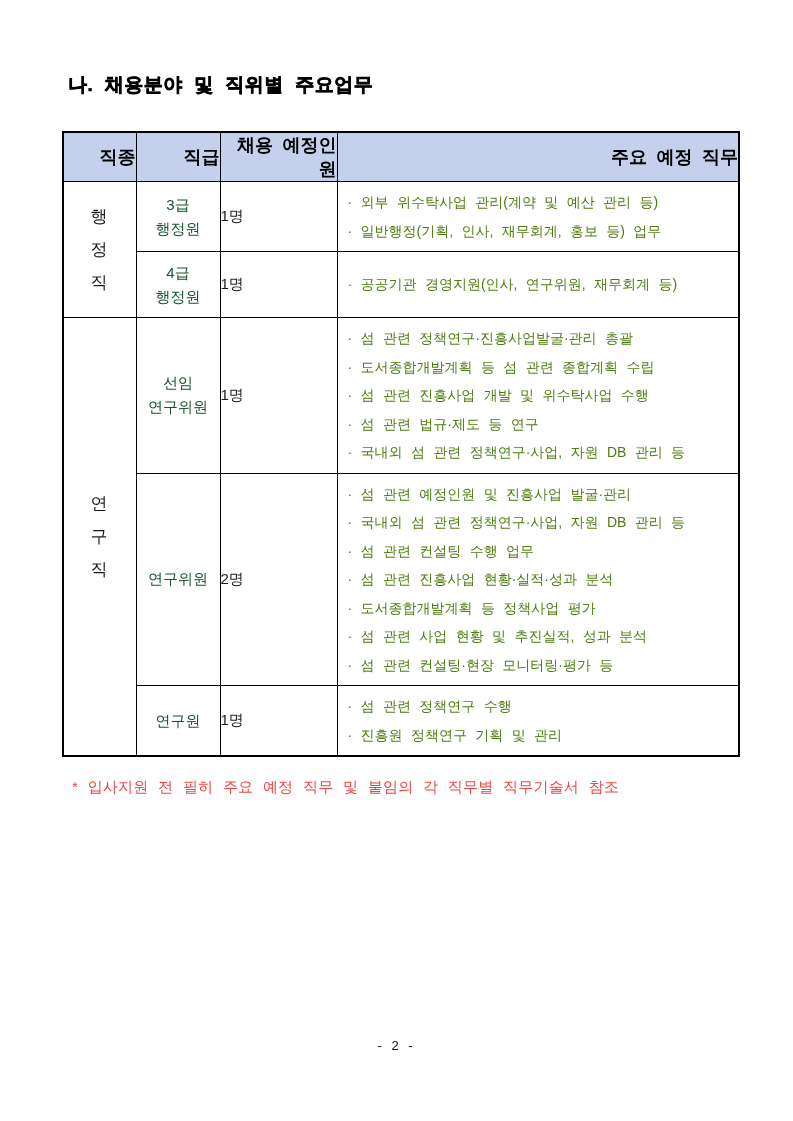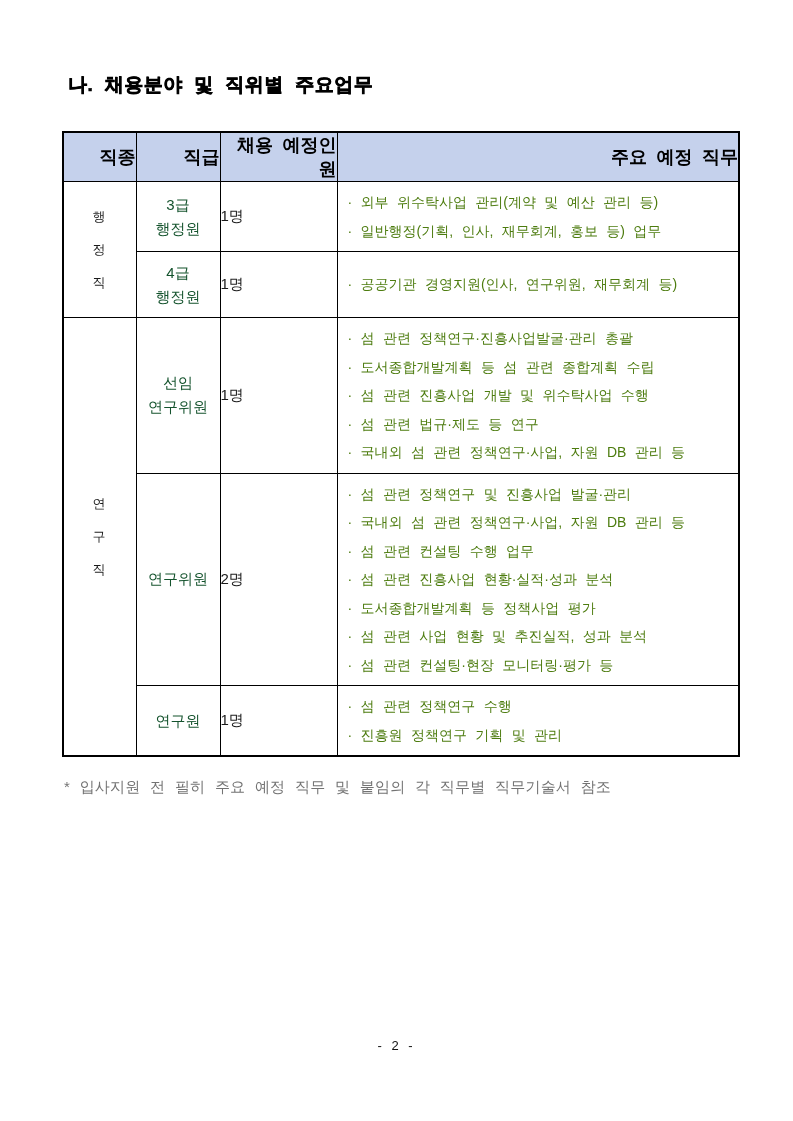--- a/index.html
+++ b/index.html
@@ -47,21 +47,21 @@
     background: #c5d1ec;
     font-size: 18px;
     font-weight: 700;
     color: #000000;
     height: 37px;
     text-align: right;
     word-spacing: 0.25em;
   }
   td.cat {
     text-align: center;
-    font-size: 13px;
+    font-size: 17px;
     color: #1a1a1a;
   }
   td.cat .vert {
     width: 1.1em;
     margin: 0 auto;
     word-break: break-all;
     line-height: 33px;
     letter-spacing: 2px;
   }
   td.grade {
@@ -85,23 +85,23 @@
     word-spacing: 0.32em;
     white-space: nowrap;
   }
   .row-h1 { height: 67px; }
   .row-h2 { height: 66px; margin-top: 40px; }
   .row-h3 { height: 142px; }
   .row-h4 { height: 208px; }
   .row-h5 { height: 64px; }
   .note {
     margin-top: 21px;
-    margin-left: 2px;
+    margin-left: 10px;
     font-size: 15px;
-    color: #737373;
+    color: #ef4444;
     word-spacing: 0.35em;
     letter-spacing: 0.2px;
   }
   .pagenum {
     position: absolute;
     top: 1038px;
     left: 0;
     width: 100%;
     text-align: center;
     font-size: 13px;
@@ -173,21 +173,21 @@
             <div class="duty">· 섬 관련 법규·제도 등 연구</div>
             <div class="duty">· 국내외 섬 관련 정책연구·사업, 자원 DB 관리 등</div>
           </td>
         </tr>
         <tr class="row-h4">
           <td class="grade">
             <div>연구위원</div>
           </td>
           <td class="count">2명</td>
           <td class="duties">
-            <div class="duty">· 섬 관련 정책연구 및 진흥사업 발굴·관리</div>
+            <div class="duty">· 섬 관련 예정인원 및 진흥사업 발굴·관리</div>
             <div class="duty">· 국내외 섬 관련 정책연구·사업, 자원 DB 관리 등</div>
             <div class="duty">· 섬 관련 컨설팅 수행 업무</div>
             <div class="duty">· 섬 관련 진흥사업 현황·실적·성과 분석</div>
             <div class="duty">· 도서종합개발계획 등 정책사업 평가</div>
             <div class="duty">· 섬 관련 사업 현황 및 추진실적, 성과 분석</div>
             <div class="duty">· 섬 관련 컨설팅·현장 모니터링·평가 등</div>
           </td>
         </tr>
         <tr class="row-h5">
           <td class="grade">

